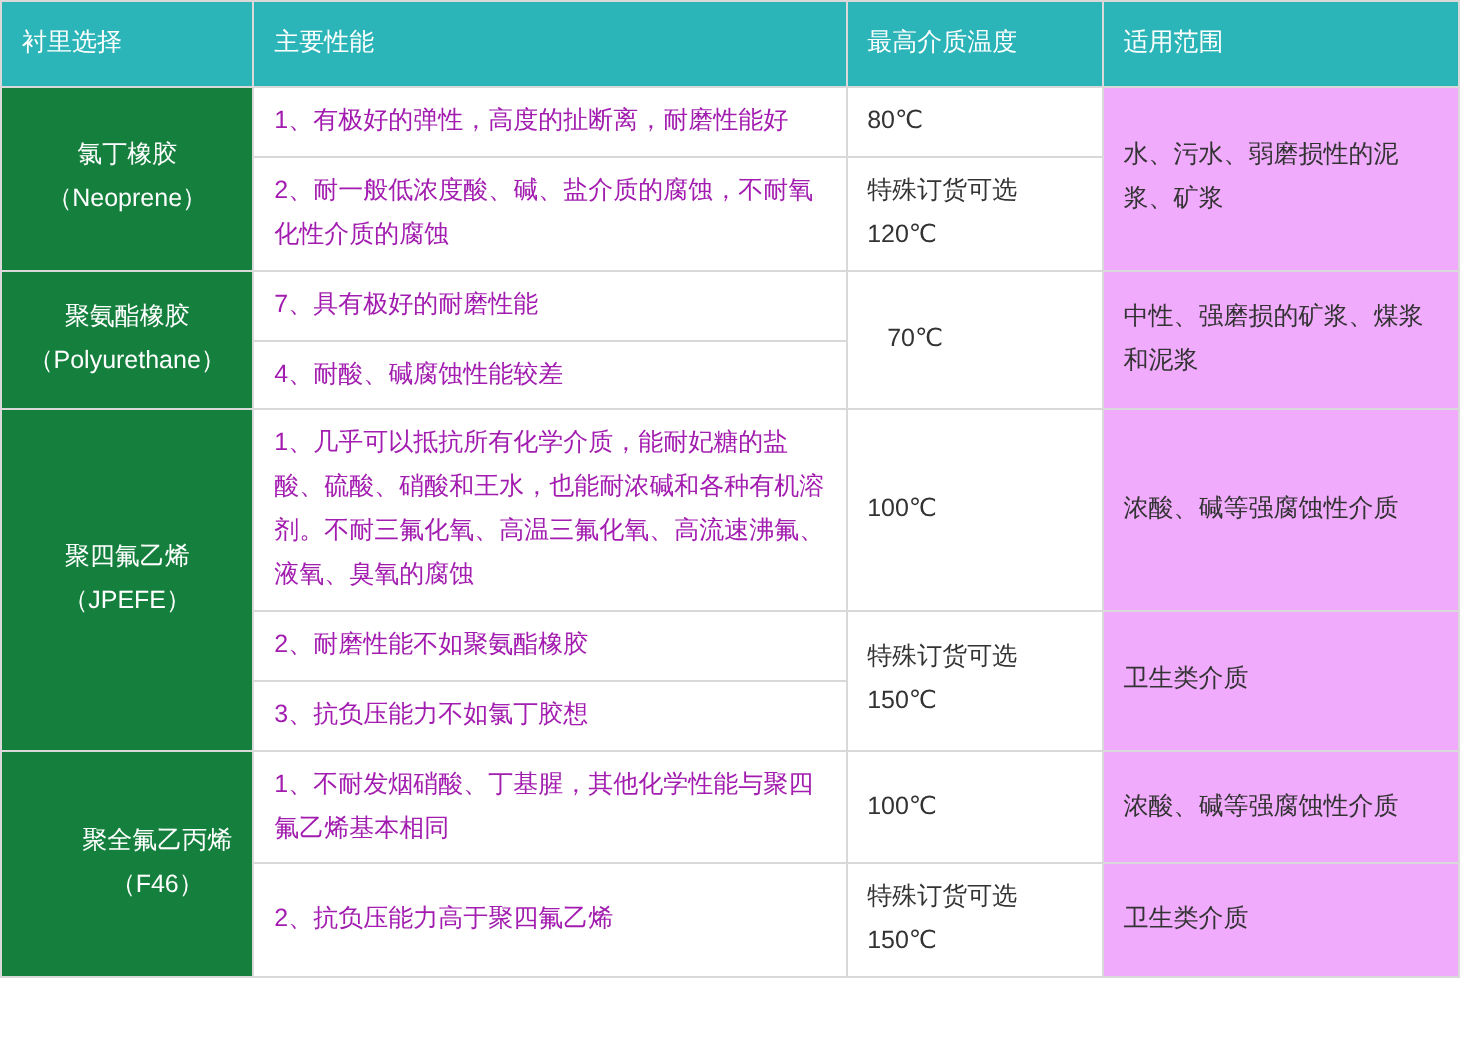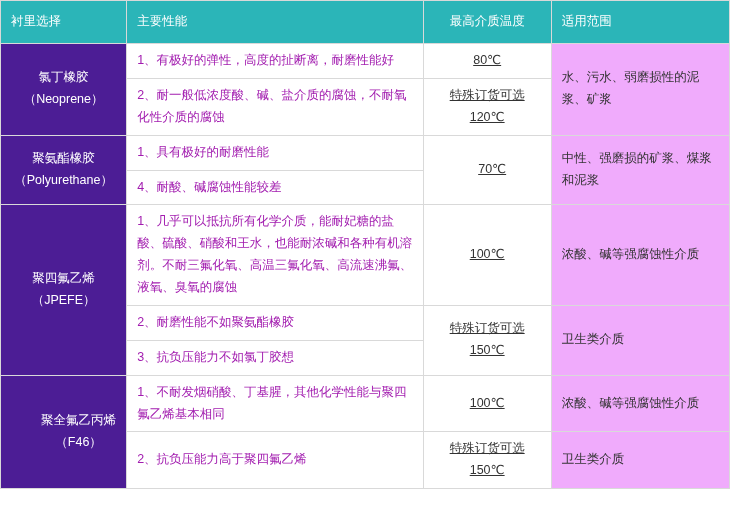--- a/index.html
+++ b/index.html
@@ -31,39 +31,38 @@
   thead th {
     background: #2bb5b8;
     color: #ffffff;
     text-align: left;
     height: 30px;
     padding: 4px 10px;
     border: 1px solid #2bb5b8;
     font-size: 12.5px;
   }
   thead th.c-head {
-    text-align: center;
+    text-align: left;
   }
   
   td.lining {
-    background: #4c1d95;
+    background: #15803d;
     color: #ffffff;
     text-align: center;
     border: 1px solid #d9d9d9;
     padding: 4px 6px;
     line-height: 1.9;
   }
   td.perf {
     text-align: left;
     color: #a21caf;
   }
   td.temp {
-    text-align: center;
+    text-align: left;
     color: #333333;
-    text-decoration: underline;
   }
   td.scope {
     text-align: left;
     color: #333333;
     background: #f0abfc;
   }
   .col1 { width: 126px; }
   .col2 { width: 296px; }
   .col3 { width: 128px; }
   .col4 { width: 178px; }
@@ -97,21 +96,21 @@
     </tr>
     <tr>
       <td class="perf">2、耐一般低浓度酸、碱、盐介质的腐蚀，不耐氧化性介质的腐蚀</td>
       <td class="temp" style="white-space: pre-line;">特殊订货可选
 120℃</td>
     </tr>
 
     <tr>
       <td class="lining" rowspan="2" style="white-space: pre-line;">聚氨酯橡胶
 （Polyurethane）</td>
-      <td class="perf">1、具有极好的耐磨性能</td>
+      <td class="perf">7、具有极好的耐磨性能</td>
       <td class="temp" rowspan="2" style="white-space: pre-line; padding-left: 20px;">70℃</td>
       <td class="scope" rowspan="2">中性、强磨损的矿浆、煤浆和泥浆</td>
     </tr>
     <tr>
       <td class="perf">4、耐酸、碱腐蚀性能较差</td>
     </tr>
 
     <tr>
       <td class="lining" rowspan="3" style="white-space: pre-line;">聚四氟乙烯
 （JPEFE）</td>

